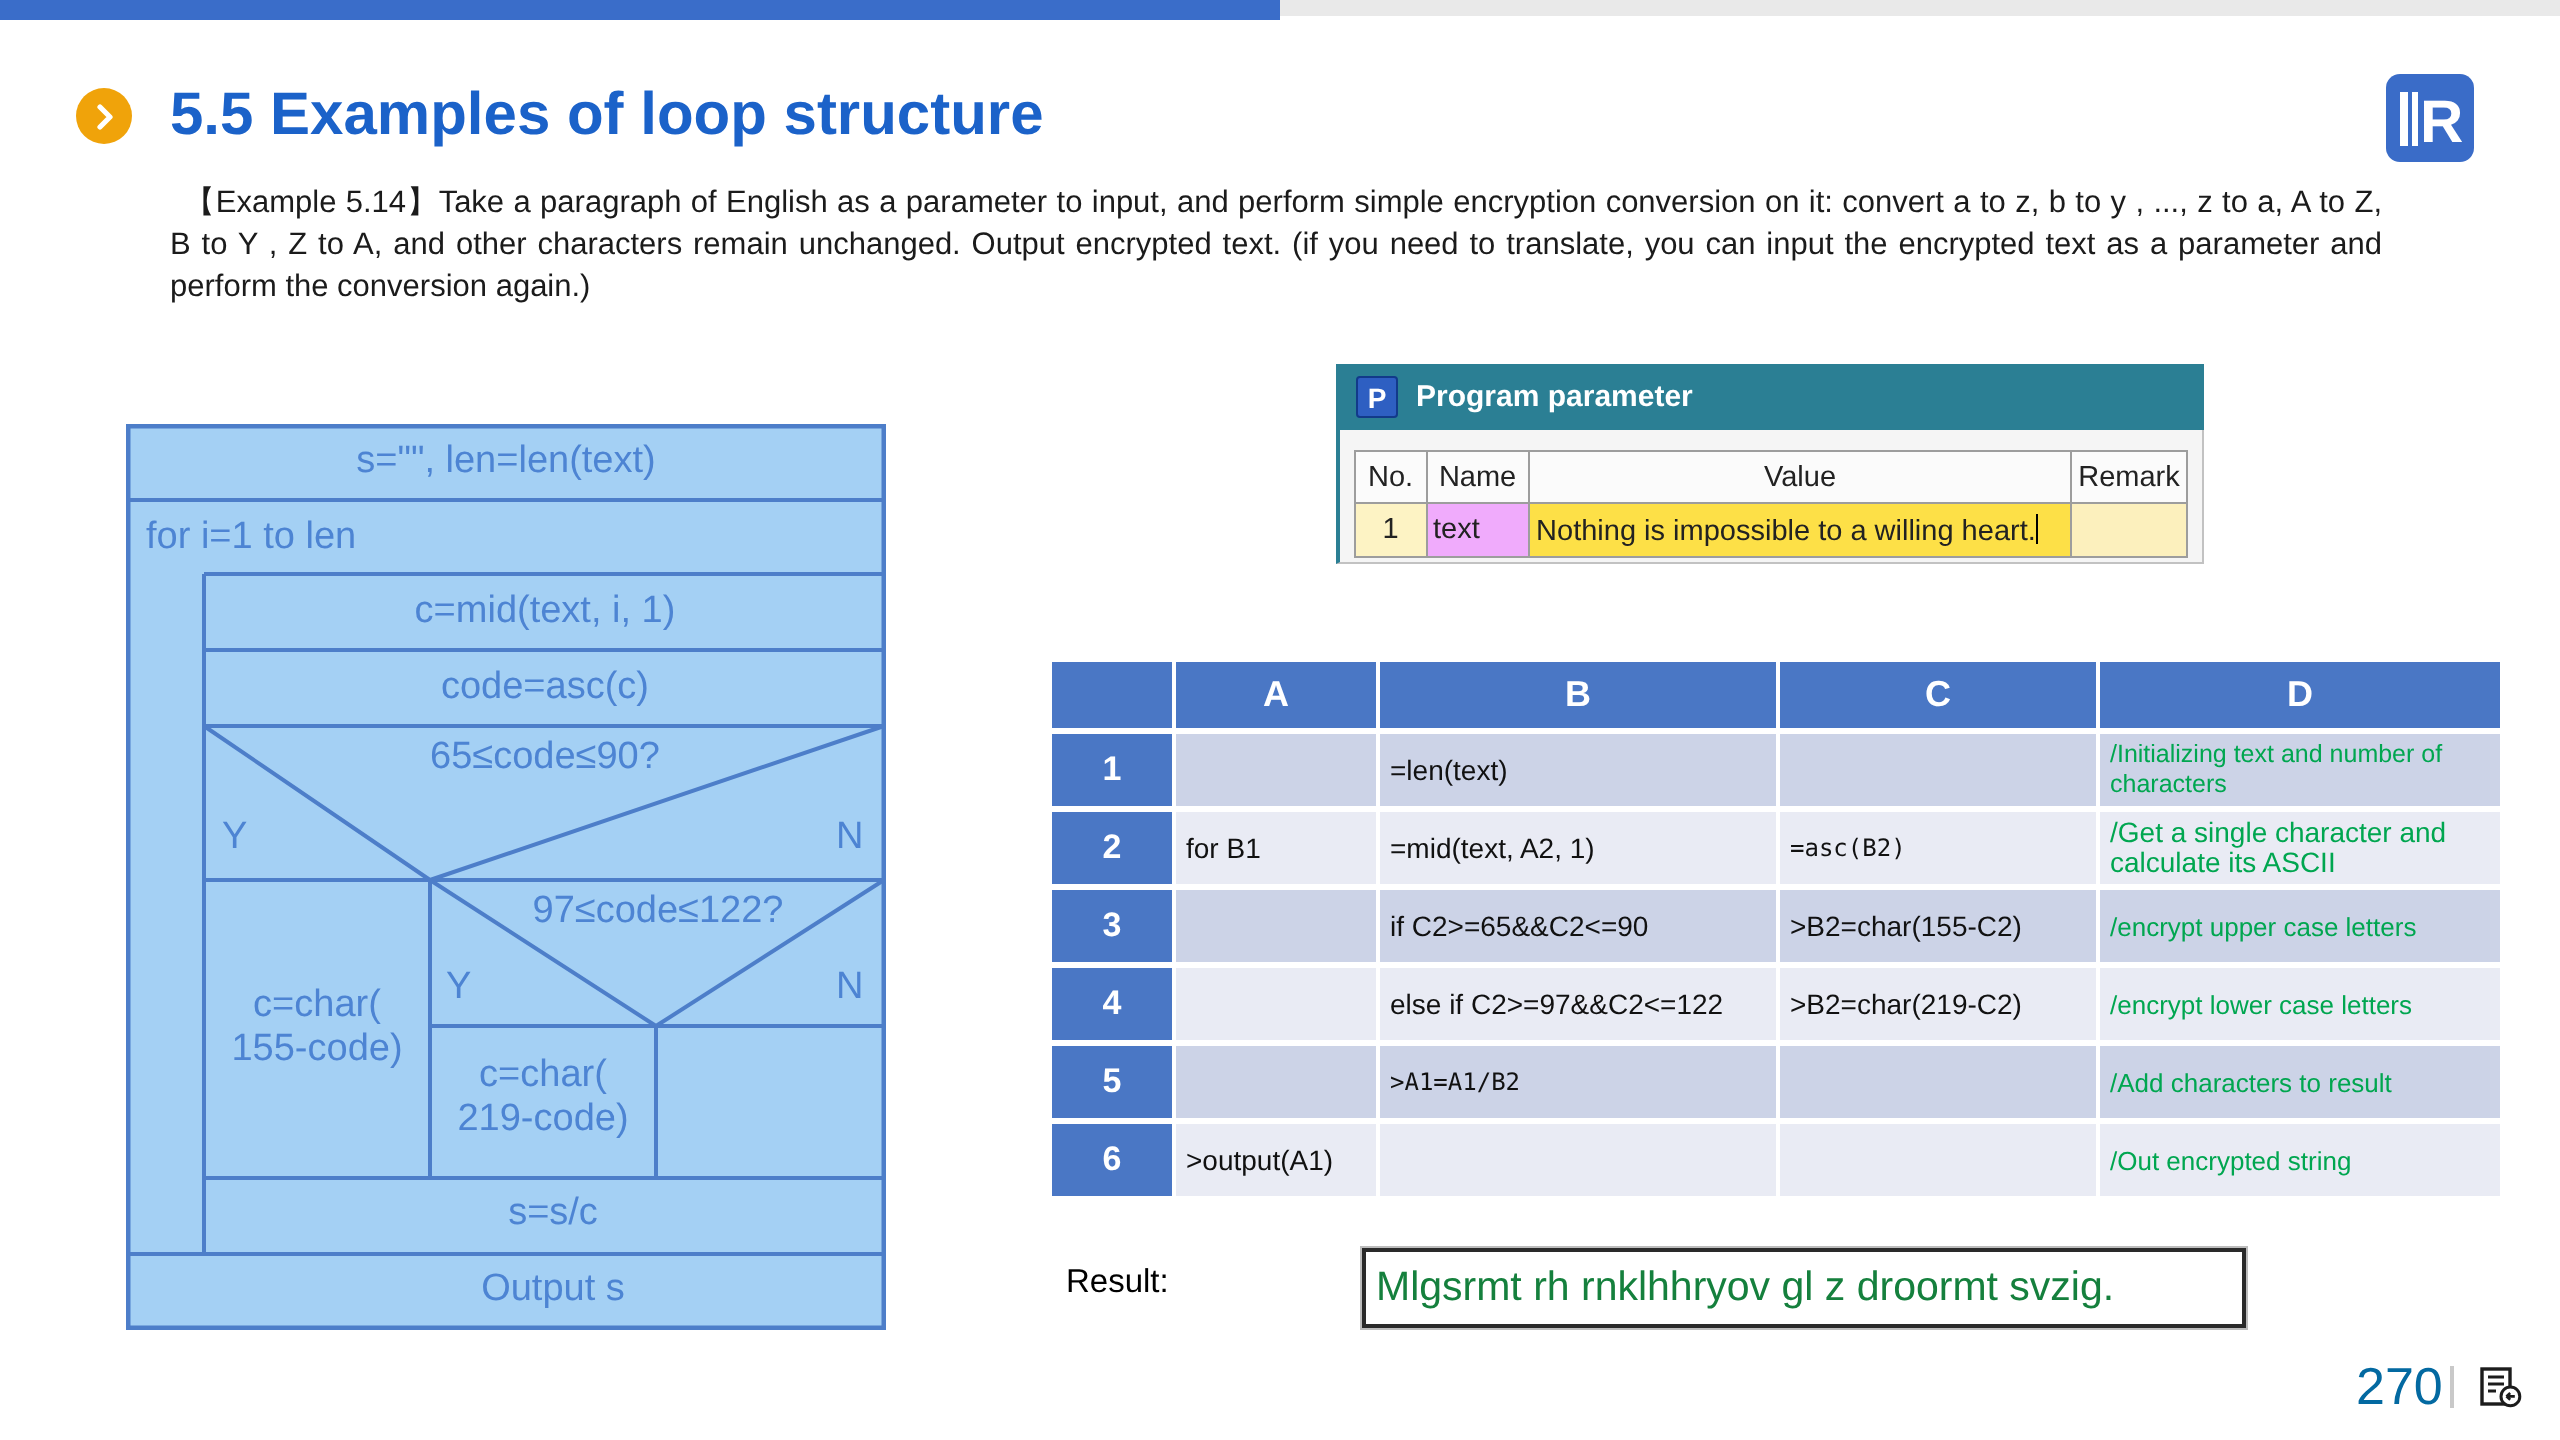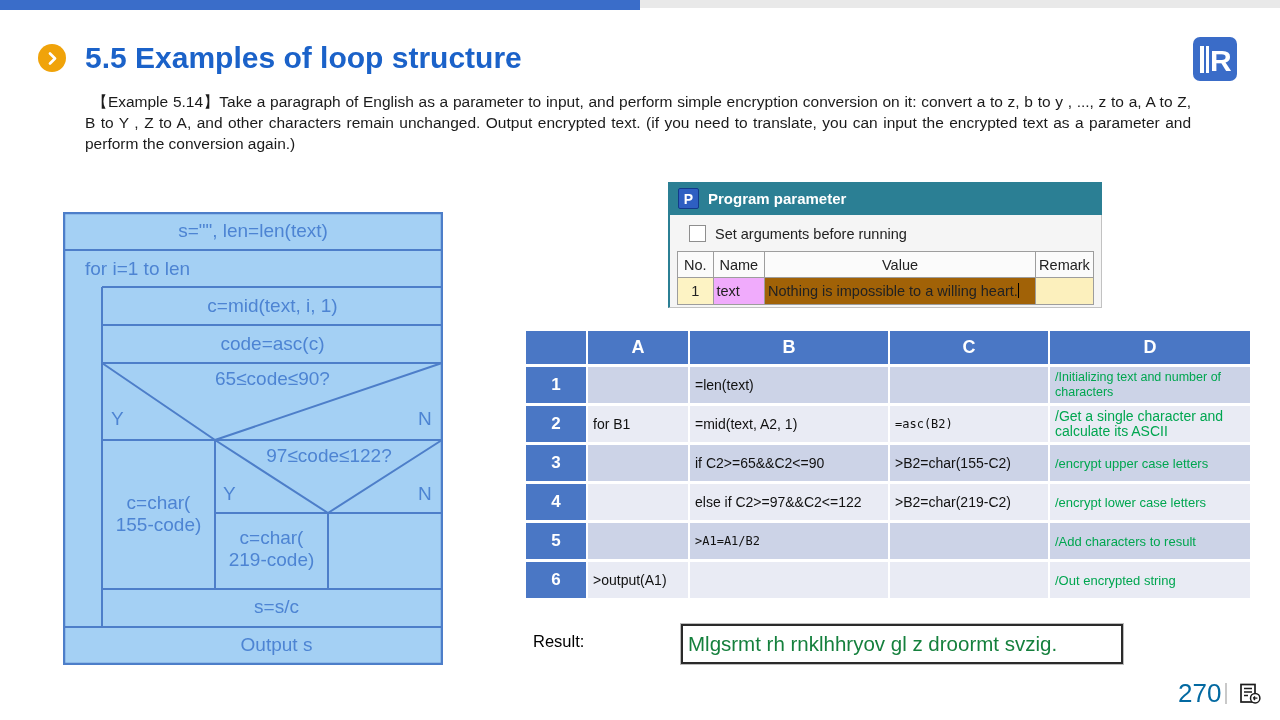--- a/index.html
+++ b/index.html
@@ -38,21 +38,21 @@
     border-bottom:1px solid #c2c2c2;box-sizing:border-box;padding:10px 7px 2px 7px;}
   .dlg-check{display:flex;align-items:center;margin-left:12px;margin-bottom:9px;font-size:14.5px;color:#222;}
   .checkbox{width:15px;height:15px;background:#fff;border:1px solid #8e8e8e;margin-right:9px;display:inline-block;}
   .param-table{border-collapse:collapse;table-layout:fixed;}
   .param-table th,.param-table td{border:1px solid #9d9d9d;font-size:14.5px;color:#222;
     padding:0 3px;overflow:hidden;white-space:nowrap;}
   .param-table th{background:#fbfbfb;font-weight:normal;text-align:center;height:25px;}
   .param-table td{height:26px;}
   .cell-no{background:#fdf3c4;text-align:center;}
   .cell-name{background:#f0abfc;}
-  .cell-value{background:#a16207;color:#000;}
+  .cell-value{background:#fde047;color:#000;}
   .cell-remark{background:#fcf0bd;}
   .cursor{display:inline-block;width:1px;height:15px;background:#000;vertical-align:-2px;}
 
   
   .sheet{position:absolute;left:524px;top:328px;border-collapse:separate;border-spacing:2px 3px;}
   .sheet th{background:#4a77c5;color:#fff;font-weight:bold;font-size:18px;height:33px;text-align:center;padding:0;}
   .sheet td.rowhdr{background:#4a77c5;color:#fff;font-weight:bold;font-size:17px;text-align:center;}
   .sheet td{height:36px;font-size:14px;color:#111;padding:0 5px;vertical-align:middle;}
   .sheet tr.odd td.data{background:#ccd3e7;}
   .sheet tr.even td.data{background:#e9ebf4;}
@@ -94,45 +94,41 @@
 </span>
 
 <div class="description">【Example 5.14】Take a paragraph of English as a parameter to input, and perform simple encryption conversion on it: convert a to z, b to y , ..., z to a, A to Z, B to Y , Z to A, and other characters remain unchanged. Output encrypted text. (if you need to translate, you can input the encrypted text as a parameter and perform the conversion again.)</div>
 
 <div class="flowchart">
   <svg width="380" height="453" viewBox="0 0 380 453">
     <rect x="1" y="1" width="378" height="451" fill="none" stroke="#4d7ec9" stroke-width="2.5"></rect>
     <path d="M0,38 H380 M39,75 H380 M39,75 V415 M39,113 H380 M39,151 H380 M39,228 H380 M152,301 H380 M152,228 V377 M265,301 V377 M39,377 H380 M0,415 H380 M39,151 L152,228 M379,151 L152,228 M152,228 L265,301 M379,228 L265,301" stroke="#4d7ec9" stroke-width="2" fill="none"></path>
   </svg>
   <div class="fc-text fc-center" style="left:0;top:8px;width:380px;">s="", len=len(text)</div>
-  <div class="fc-text" style="left:10px;top:46px;margin-left:12px;">for i=1 to len</div>
+  <div class="fc-text" style="left:10px;top:46px;">for i=1 to len</div>
   <div class="fc-text fc-center" style="left:39px;top:83px;width:341px;">c=mid(text, i, 1)</div>
   <div class="fc-text fc-center" style="left:39px;top:121px;width:341px;">code=asc(c)</div>
   <div class="fc-text fc-center" style="left:39px;top:156px;width:341px;">65≤code≤90?</div>
   <div class="fc-text" style="left:48px;top:196px;">Y</div>
   <div class="fc-text" style="left:355px;top:196px;">N</div>
   <div class="fc-text fc-center" style="left:152px;top:233px;width:228px;">97≤code≤122?</div>
   <div class="fc-text" style="left:160px;top:271px;">Y</div>
   <div class="fc-text" style="left:355px;top:271px;">N</div>
   <div class="fc-text fc-center" style="left:39px;top:280px;width:113px;"><span>c=char(</span><br><span>155-code)</span></div>
   <div class="fc-text fc-center" style="left:152px;top:315px;width:113px;"><span>c=char(</span><br><span>219-code)</span></div>
   <div class="fc-text fc-center" style="left:43px;top:384px;width:341px;">s=s/c</div>
   <div class="fc-text fc-center" style="left:0;top:422px;width:427px;">Output s</div>
 </div>
 
 <div class="dialog">
   <div class="dlg-title">
     <span class="p-icon">P</span>
     <span>Program parameter</span>
   </div>
   <div class="dlg-body">
-    <div class="dlg-check">
-      <span class="checkbox"></span>
-      <span>Set arguments before running</span>
-    </div>
     <table class="param-table">
       <colgroup>
           <col style="width:36px">
           <col style="width:52px">
           <col style="width:272px">
           <col style="width:58px">
         </colgroup>
       <tbody>
           <tr>
         <th>No.</th>

